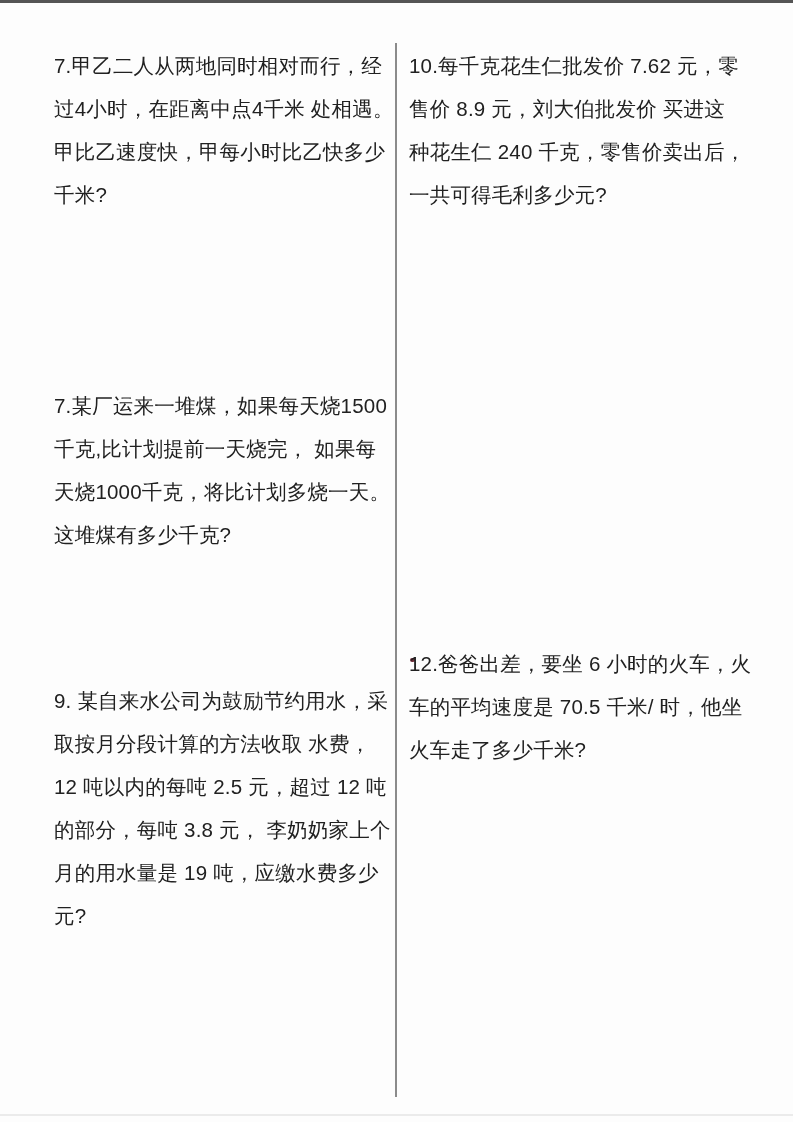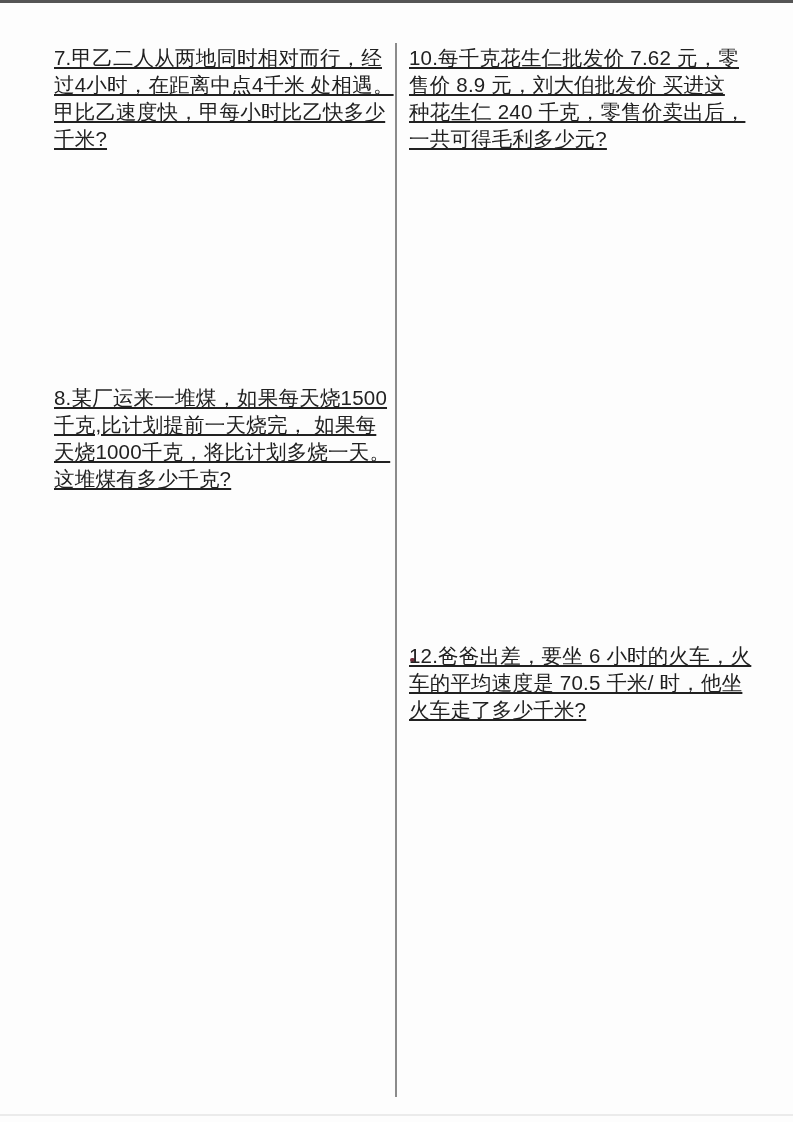--- a/index.html
+++ b/index.html
@@ -49,25 +49,24 @@
     top: 658px;
     width: 5px;
     height: 4px;
     border-radius: 2px;
     background: var(--color-dot, #6e2b38);
   }
   .problem {
     position: absolute;
     white-space: pre-line;
     font-size: 20.5px;
-    line-height: 27px;
+    line-height: 43px;
     color: var(--color-text, #212121);
     letter-spacing: 0.2px;
     max-width: 386px;
-    text-decoration: underline;
   }
   .col-left  { left: 54px; }
   .col-right { left: 409px; }
   #p7  { top: 44px; }
   #p8  { top: 384px; }
   #p9  { top: 679px; }
   #p10 { top: 44px; }
   #p11 { top: 386px; }
   #p12 { top: 642px; }
   #p13 { top: 806px; }
@@ -80,25 +79,31 @@
   <div class="top-border"></div>
   <div class="column-divider"></div>
   <div class="bottom-line"></div>
   <div class="red-dot"></div>
 
   <div class="problem col-left" id="p7">7.甲乙二人从两地同时相对而行，经
 过4小时，在距离中点4千米 处相遇。
 甲比乙速度快，甲每小时比乙快多少
 千米?</div>
 
-  <div class="problem col-left" id="p8">8.某厂运来一堆煤，如果每天烧1500
+  <div class="problem col-left" id="p8">7.某厂运来一堆煤，如果每天烧1500
 千克,比计划提前一天烧完， 如果每
 天烧1000千克，将比计划多烧一天。
 这堆煤有多少千克?</div>
 
+  <div class="problem col-left" id="p9">9. 某自来水公司为鼓励节约用水，采
+取按月分段计算的方法收取 水费，
+12 吨以内的每吨 2.5 元，超过 12 吨
+的部分，每吨 3.8 元， 李奶奶家上个
+月的用水量是 19 吨，应缴水费多少
+元?</div>
 
   <div class="problem col-right" id="p10">10.每千克花生仁批发价 7.62 元，零
 售价 8.9 元，刘大伯批发价 买进这
 种花生仁 240 千克，零售价卖出后，
 一共可得毛利多少元?</div>
 
 
   <div class="problem col-right" id="p12">12.爸爸出差，要坐 6 小时的火车，火
 车的平均速度是 70.5 千米/ 时，他坐
 火车走了多少千米?</div>

